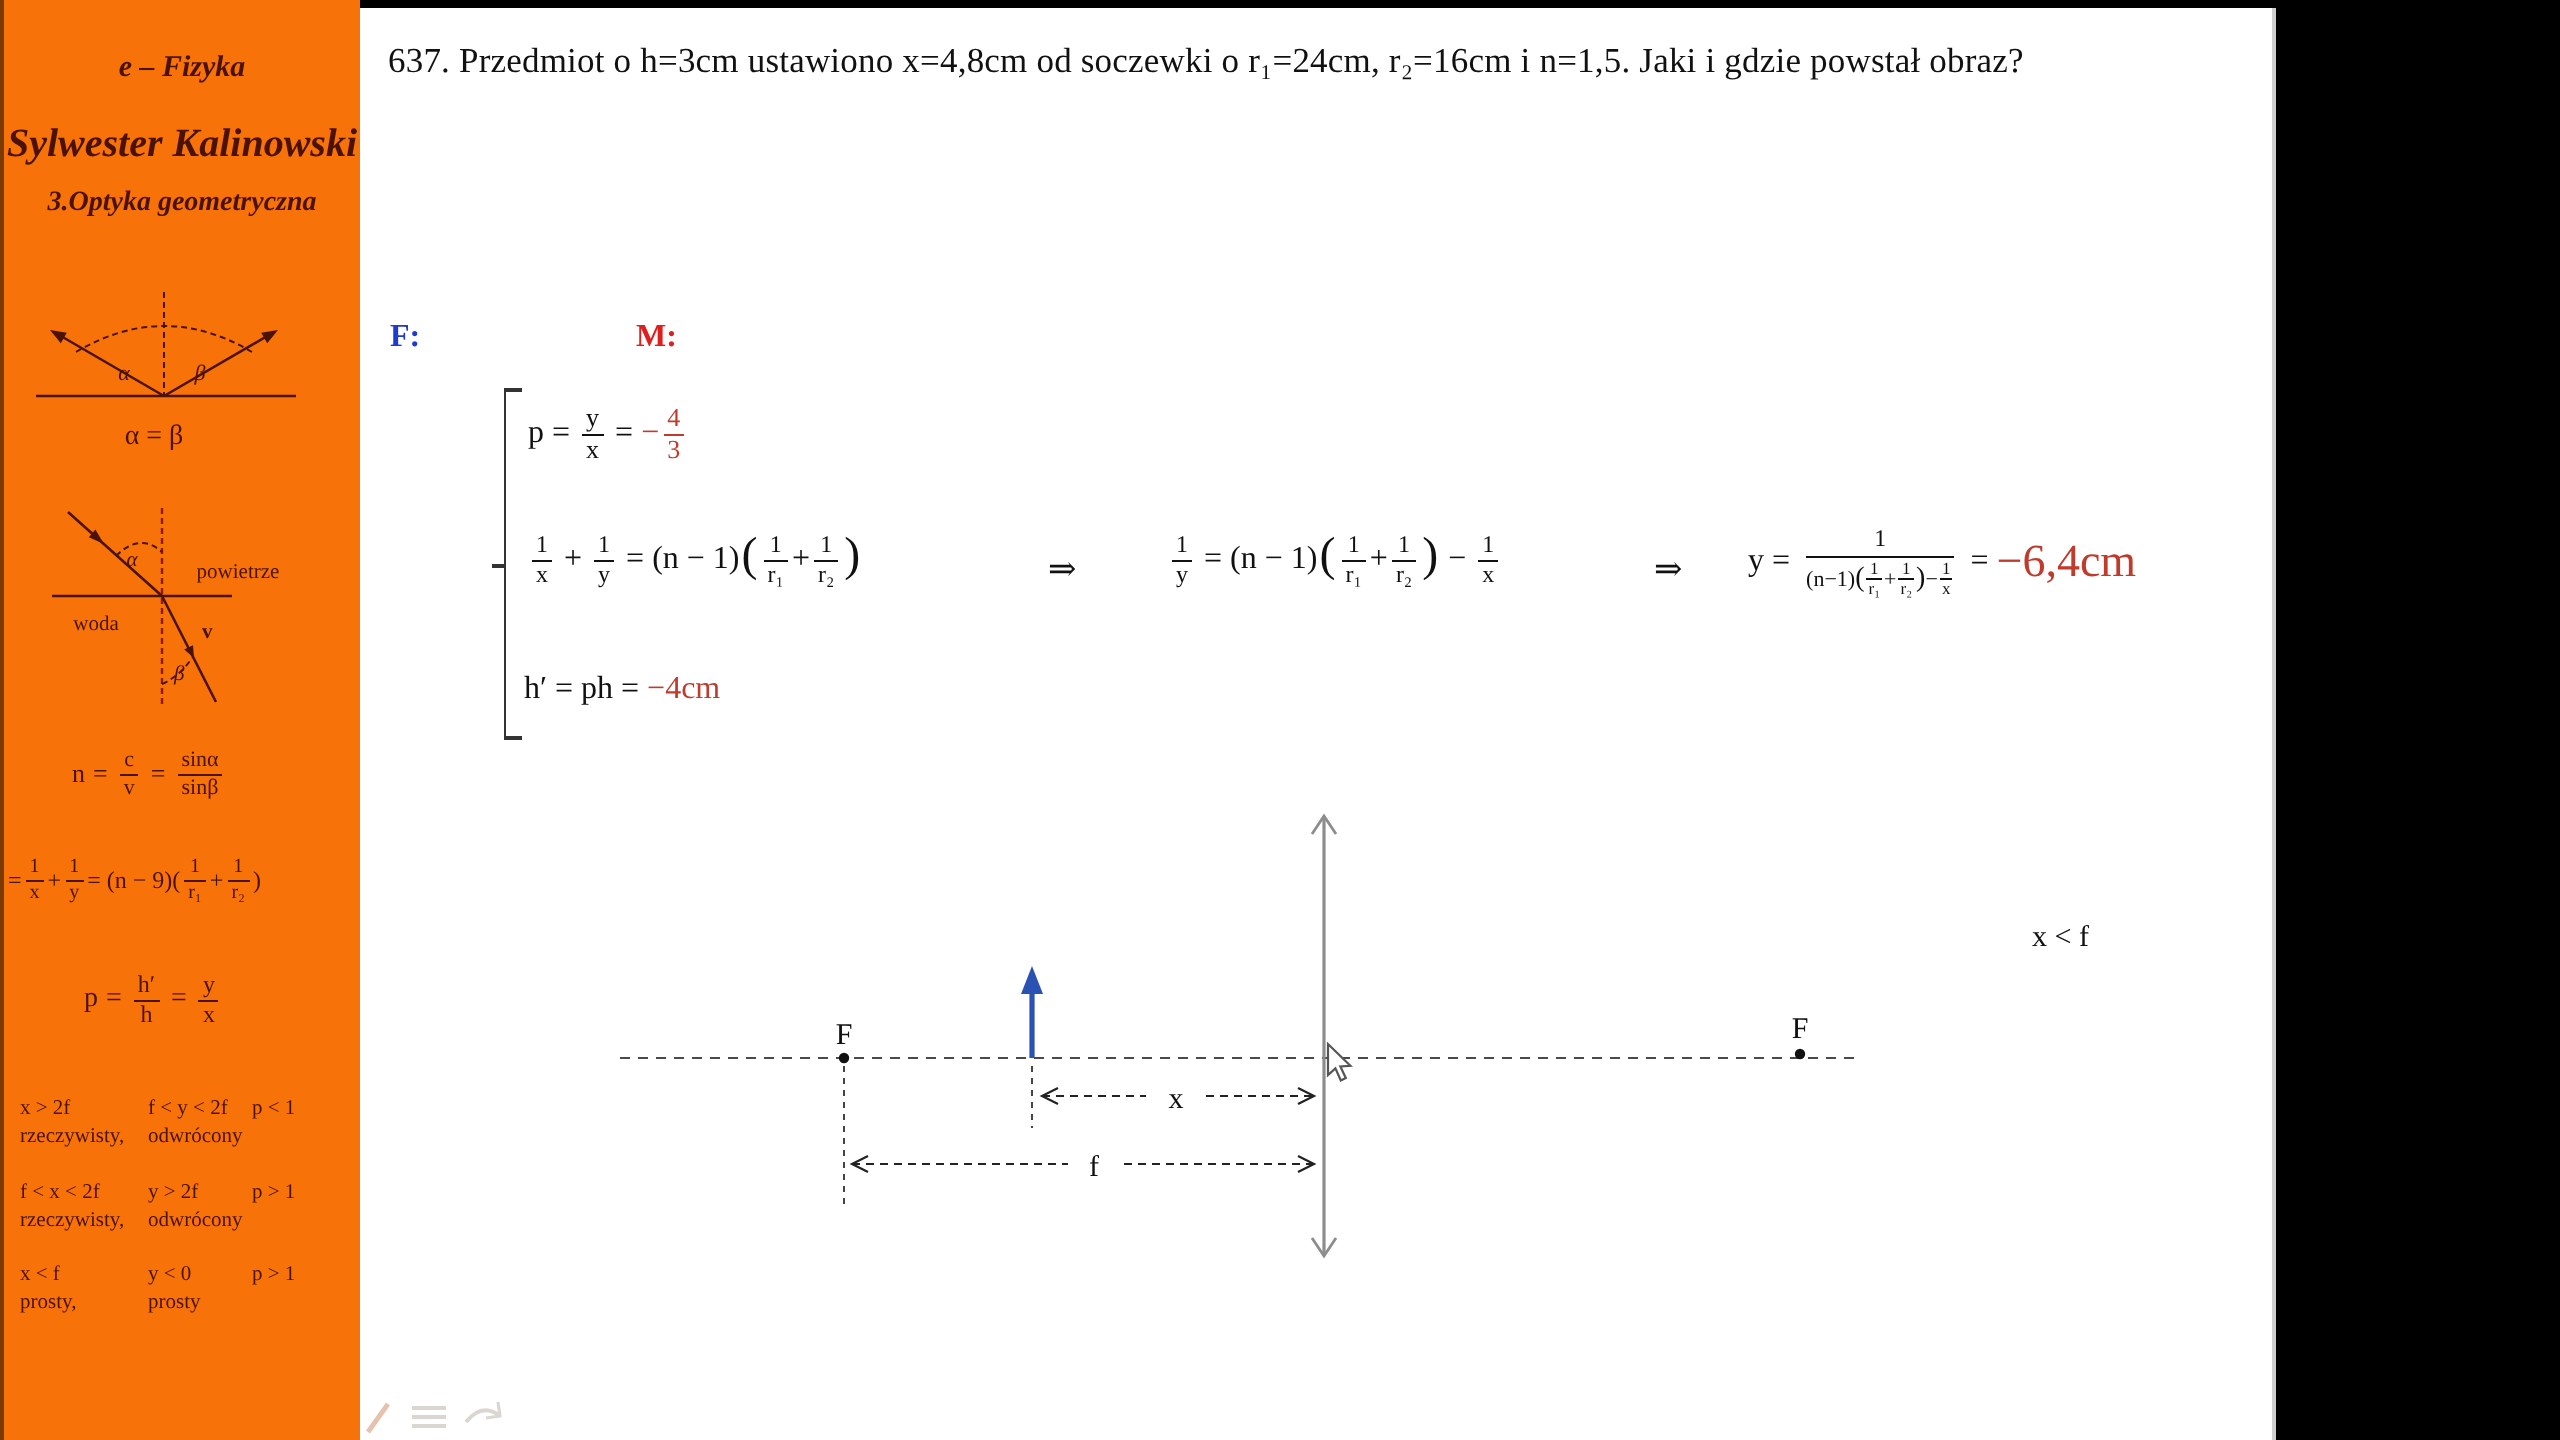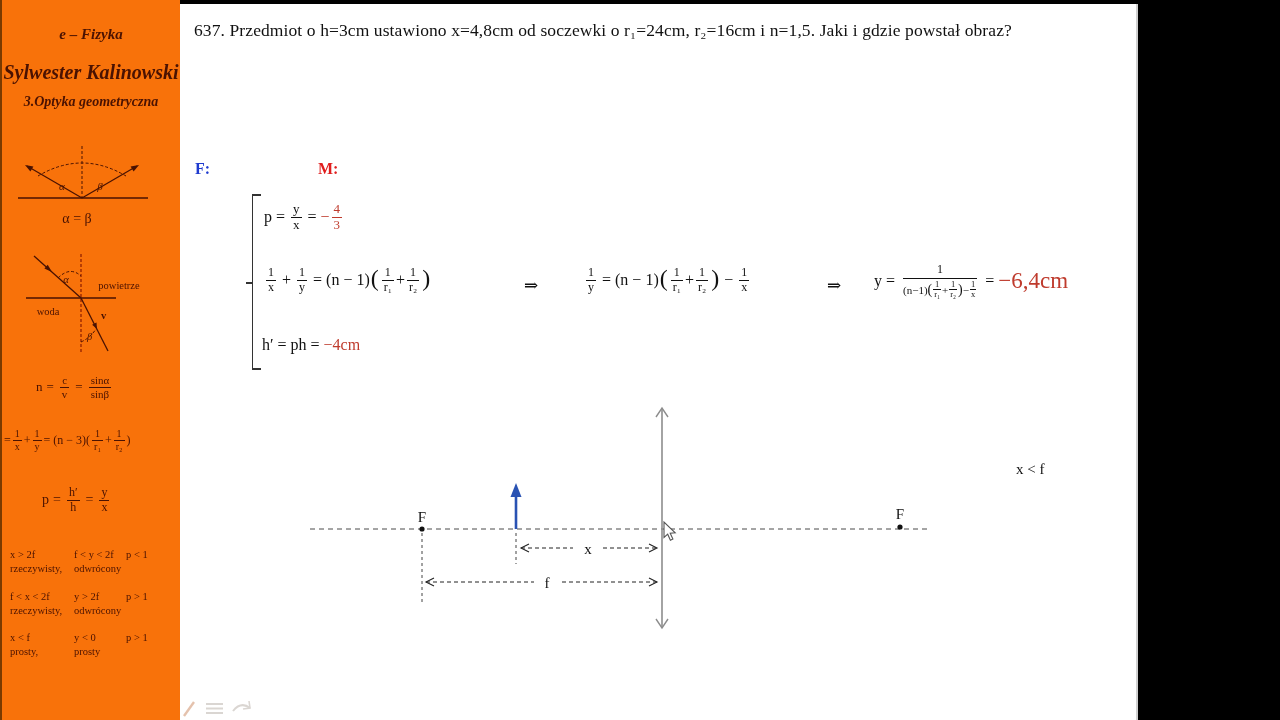--- a/index.html
+++ b/index.html
@@ -123,21 +123,21 @@
       <span>=</span>
       <span class="frac">
           <span class="n">1</span>
           <span class="d">x</span>
         </span>
       <span>+</span>
       <span class="frac">
           <span class="n">1</span>
           <span class="d">y</span>
         </span>
-      <span>= (n − 3)(</span>
+      <span>= (n − 9)(</span>
       <span class="frac">
           <span class="n">1</span>
           <span class="d">r₁</span>
         </span>
       <span>+</span>
       <span class="frac">
           <span class="n">1</span>
           <span class="d">r₂</span>
         </span>
       <span>)</span>

